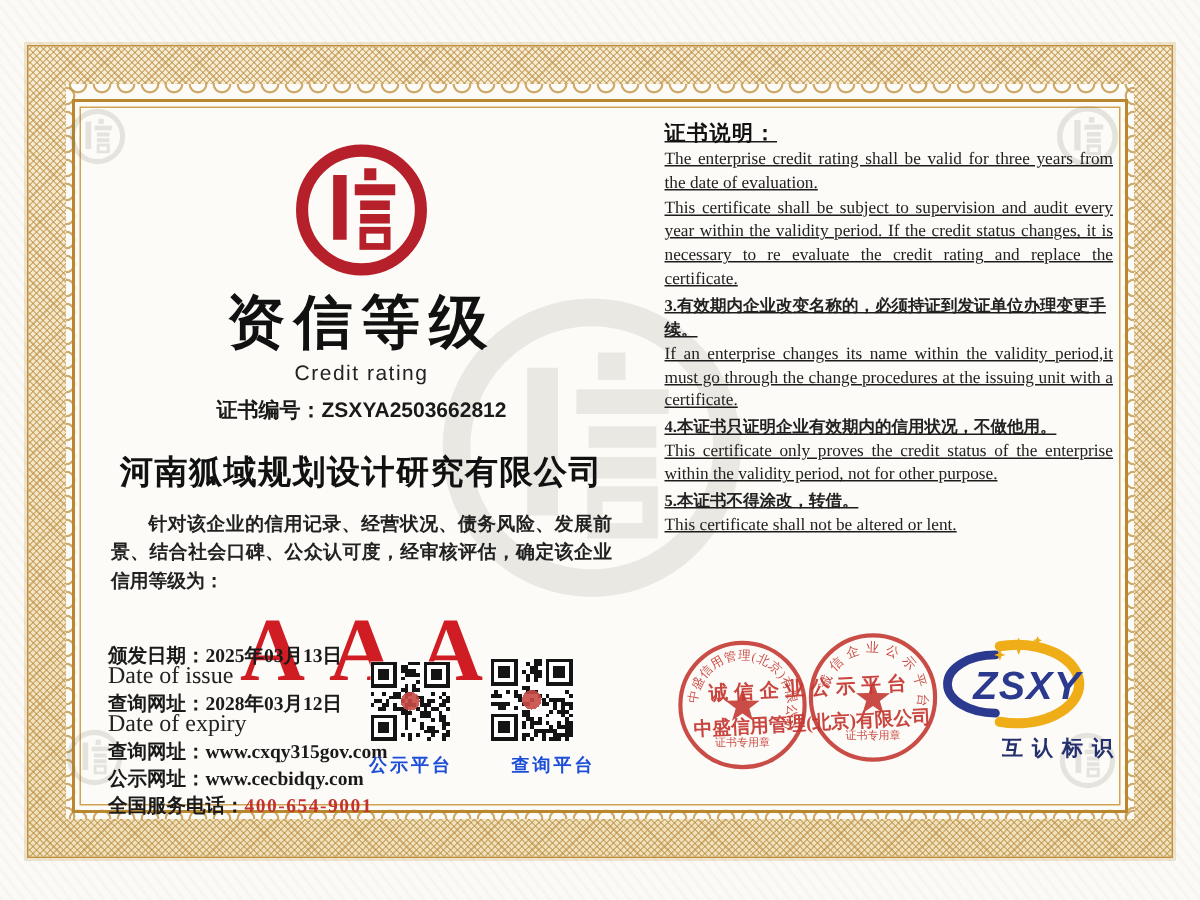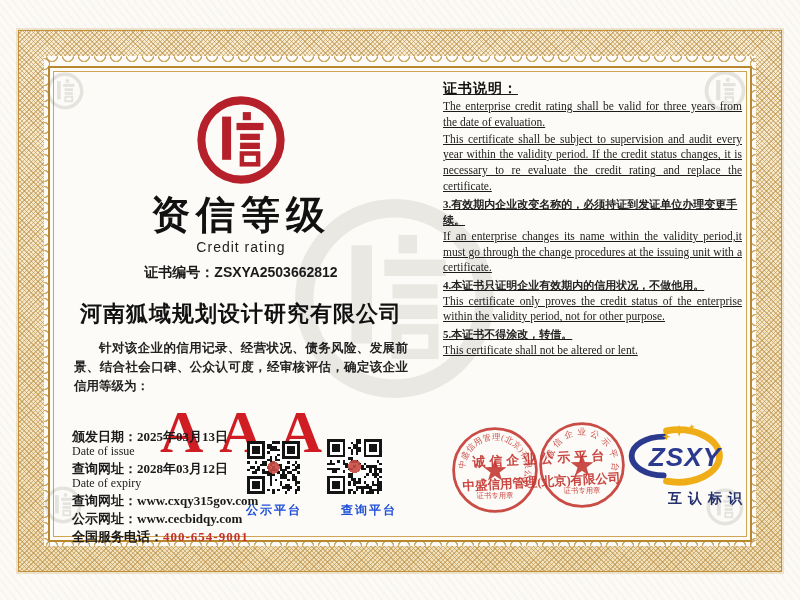--- a/index.html
+++ b/index.html
@@ -39,21 +39,21 @@
   .cert-no{font-size:14px;font-weight:bold;margin-top:9px;color:#1a1a1a;}
   .cert-no .num{font-family:"Liberation Sans",sans-serif;font-weight:bold;}
   .company{font-size:22px;font-weight:bold;letter-spacing:1px;margin-top:17px;color:#111;}
   .descr{font-family:"Liberation Serif",serif;font-weight:bold;font-size:12.5px;line-height:19px;
          text-align:justify;text-indent:2em;margin:10px 14px 0;color:#222;}
   .rating{font-family:Liberation Serif, serif;font-weight:bold;font-size:60px;line-height:60px;
           letter-spacing:16px;color:#cf1d23;margin-top:6px;text-indent:16px;}
   
   .info-block{position:absolute;left:72px;top:429px;width:235px;text-align:left;}
   .info-block .cnrow{font-family:"Liberation Serif",serif;font-weight:bold;font-size:13px;line-height:15px;color:#1a1a1a;}
-  .info-block .enrow{font-family:"Liberation Serif",serif;font-size:12px;line-height:14px;color:#222;}
+  .info-block .enrow{font-family:"Liberation Serif",serif;font-size:16px;line-height:14px;color:#222;}
   .info-block .gap{margin-top:3px;}
   .red{color:#c3322c;letter-spacing:1px;}
   
   .qr{position:absolute;background:#fff;}
   .qr svg{width:100%;height:100%;display:block;}
   .qr1{left:247px;top:441px;width:53px;height:53px;}
   .qr2{left:327px;top:439px;width:55px;height:55px;}
   .qr-label{position:absolute;font-family:"Liberation Serif",serif;font-weight:bold;font-size:12px;color:#1d4ed8;
             text-align:center;letter-spacing:2px;}
   .qr-label1{left:240px;top:502px;width:68px;}

